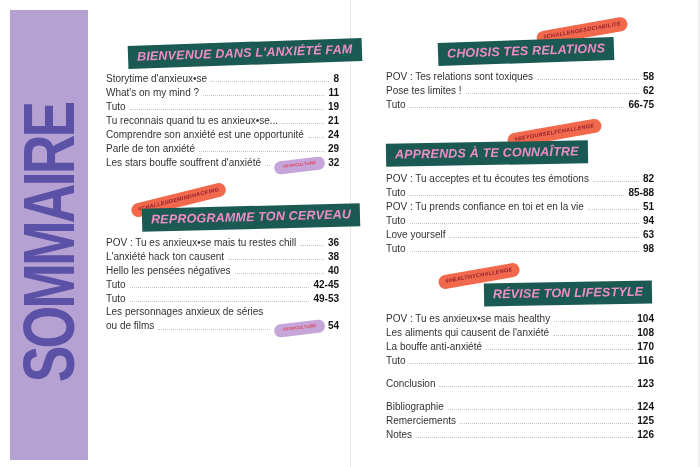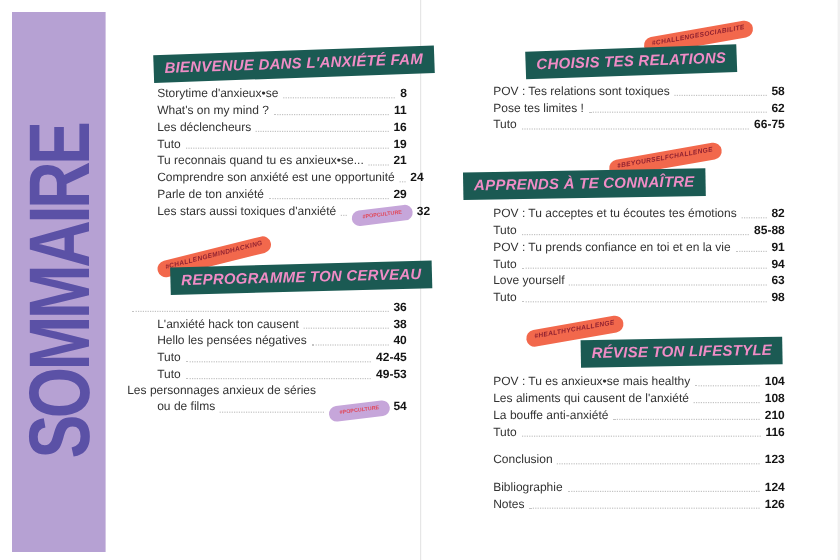--- a/index.html
+++ b/index.html
@@ -48,21 +48,21 @@
   .c2s2{margin-top:18px;}
   .c2s2 .header-wrap{margin-top:14px;margin-bottom:8px;}
   .c2s2 .header-box{transform:rotate(-1deg);}
   .c2s3{margin-top:16px;}
   .c2s3 .header-wrap{margin-left:98px;margin-top:12px;margin-bottom:8px;}
   .c2s3 .header-box{transform:rotate(-1deg);}
 
   .entries{width:100%;}
   .entry{display:flex;align-items:flex-end;margin-bottom:3px;font-size:10px;line-height:1.05;color:#333;}
   .entry-line1{font-size:10px;line-height:1.05;color:#333;margin-bottom:3px;}
-  .entry-label{white-space:nowrap;margin-left:25px;}
+  .entry-label{white-space:nowrap;}
   .leader{flex:1;min-width:5px;border-bottom:1px dotted #c3c3c3;margin:0 4px 2px 4px;height:8px;}
   .entry-page{font-weight:bold;color:#141414;font-size:10px;white-space:nowrap;text-align:right;}
   .entry-tag{
     background:#c6a6da;color:#e0485a;font-size:4.5px;font-weight:bold;
     padding:4px 9px;border-radius:9px;white-space:nowrap;line-height:1;
     transform:rotate(-7deg);margin:0 3px -3px 0;
   }
   .spacer{height:9px;}
 </style>
 </head>
@@ -80,53 +80,49 @@
           <span class="entry-label">Storytime d'anxieux•se</span>
           <span class="leader"></span>
           <span class="entry-page">8</span>
         </div>
         <div class="entry">
           <span class="entry-label">What's on my mind ?</span>
           <span class="leader"></span>
           <span class="entry-page">11</span>
         </div>
         <div class="entry">
-          <span class="entry-label">Les déclencheurs</span>
-          <span class="leader"></span>
-          <span class="entry-page">16</span>
-        </div>
-        <div class="entry">
           <span class="entry-label">Tuto</span>
           <span class="leader"></span>
           <span class="entry-page">19</span>
         </div>
         <div class="entry">
           <span class="entry-label">Tu reconnais quand tu es anxieux•se...</span>
           <span class="leader"></span>
           <span class="entry-page">21</span>
         </div>
         <div class="entry">
           <span class="entry-label">Comprendre son anxiété est une opportunité</span>
           <span class="leader"></span>
           <span class="entry-page">24</span>
         </div>
         <div class="entry">
           <span class="entry-label">Parle de ton anxiété</span>
           <span class="leader"></span>
           <span class="entry-page">29</span>
         </div>
         <div class="entry">
-          <span class="entry-label">Les stars aussi toxiques d'anxiété</span>
+          <span class="entry-label">Les stars bouffe souffrent d'anxiété</span>
           <span class="leader"></span>
           <span class="entry-tag">#POPCULTURE</span>
           <span class="entry-page">32</span>
         </div>
       </div></div>
     <div class="section c1s2"><div class="header-wrap"><div class="hash-badge badge-top-left">#CHALLENGEMINDHACKING</div><div class="header-box">REPROGRAMME TON CERVEAU</div></div><div class="entries">
         <div class="entry">
+          <span class="entry-label">POV : Tu es anxieux•se mais tu restes chill</span>
           <span class="leader"></span>
           <span class="entry-page">36</span>
         </div>
         <div class="entry">
           <span class="entry-label">L'anxiété hack ton causent</span>
           <span class="leader"></span>
           <span class="entry-page">38</span>
         </div>
         <div class="entry">
           <span class="entry-label">Hello les pensées négatives</span>
@@ -177,21 +173,21 @@
           <span class="entry-page">82</span>
         </div>
         <div class="entry">
           <span class="entry-label">Tuto</span>
           <span class="leader"></span>
           <span class="entry-page">85-88</span>
         </div>
         <div class="entry">
           <span class="entry-label">POV : Tu prends confiance en toi et en la vie</span>
           <span class="leader"></span>
-          <span class="entry-page">91</span>
+          <span class="entry-page">51</span>
         </div>
         <div class="entry">
           <span class="entry-label">Tuto</span>
           <span class="leader"></span>
           <span class="entry-page">94</span>
         </div>
         <div class="entry">
           <span class="entry-label">Love yourself</span>
           <span class="leader"></span>
           <span class="entry-page">63</span>
@@ -209,38 +205,43 @@
           <span class="entry-page">104</span>
         </div>
         <div class="entry">
           <span class="entry-label">Les aliments qui causent de l'anxiété</span>
           <span class="leader"></span>
           <span class="entry-page">108</span>
         </div>
         <div class="entry">
           <span class="entry-label">La bouffe anti-anxiété</span>
           <span class="leader"></span>
-          <span class="entry-page">210</span>
+          <span class="entry-page">170</span>
         </div>
         <div class="entry">
           <span class="entry-label">Tuto</span>
           <span class="leader"></span>
           <span class="entry-page">116</span>
         </div>
         <div class="spacer"></div>
         <div class="entry">
           <span class="entry-label">Conclusion</span>
           <span class="leader"></span>
           <span class="entry-page">123</span>
         </div>
         <div class="spacer"></div>
         <div class="entry">
           <span class="entry-label">Bibliographie</span>
           <span class="leader"></span>
           <span class="entry-page">124</span>
         </div>
         <div class="entry">
+          <span class="entry-label">Remerciements</span>
+          <span class="leader"></span>
+          <span class="entry-page">125</span>
+        </div>
+        <div class="entry">
           <span class="entry-label">Notes</span>
           <span class="leader"></span>
           <span class="entry-page">126</span>
         </div>
       </div></div>
   </div>
 
 </body></html>

